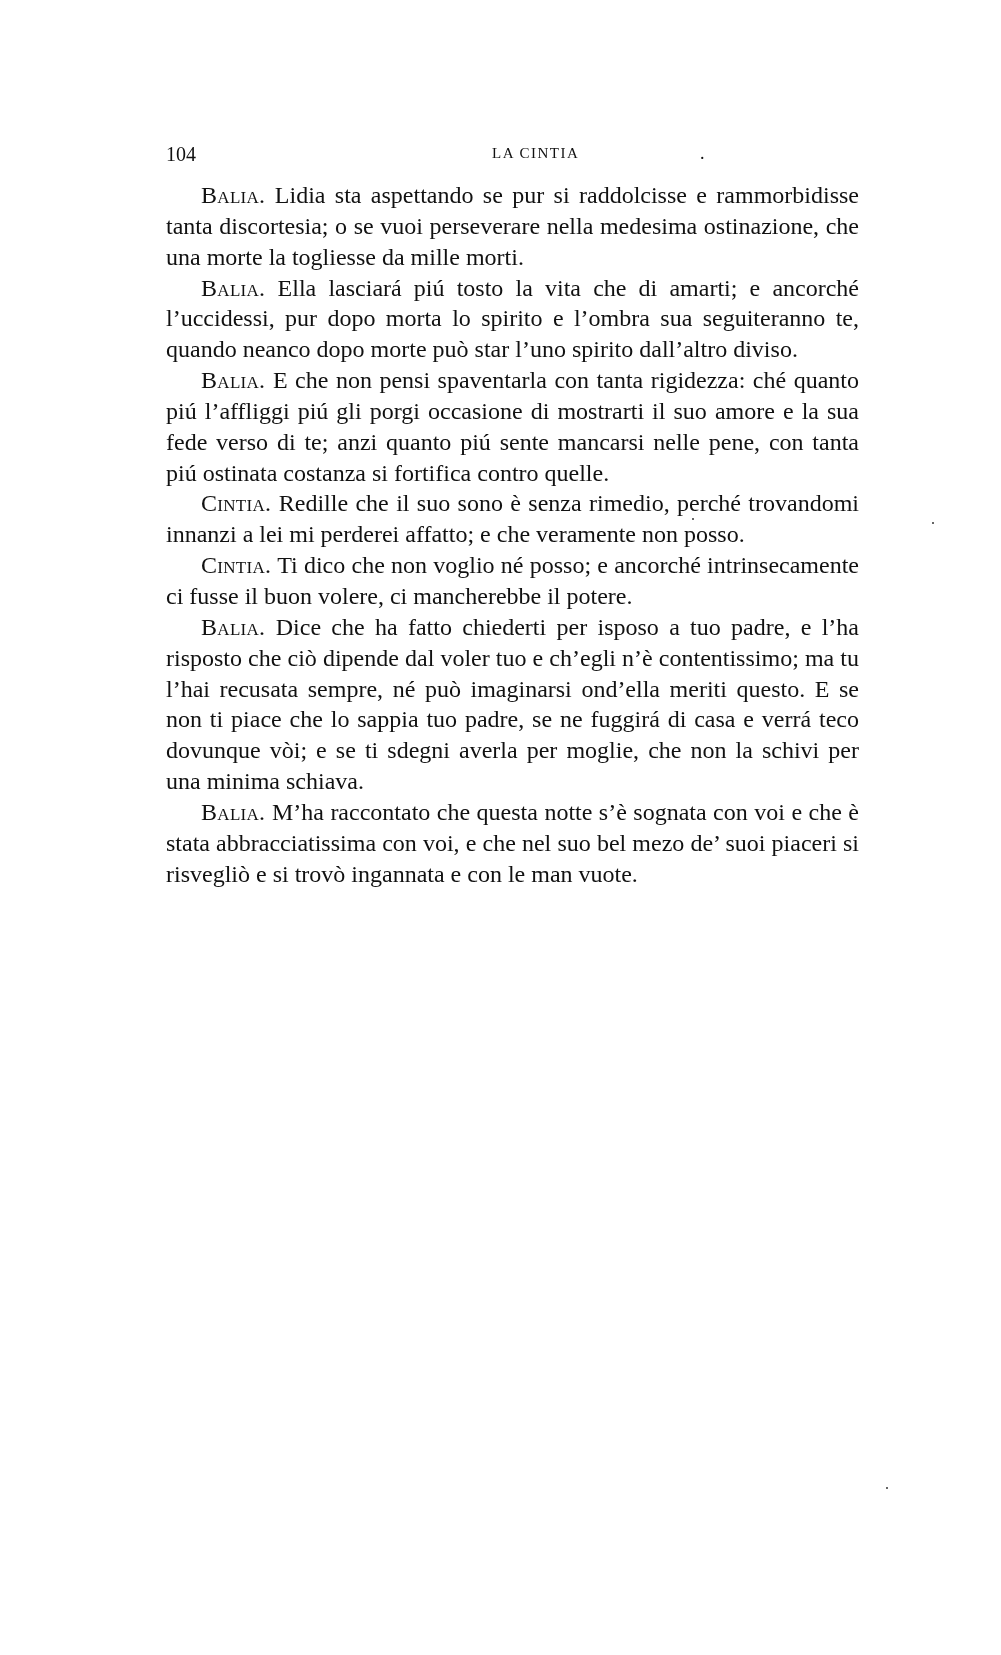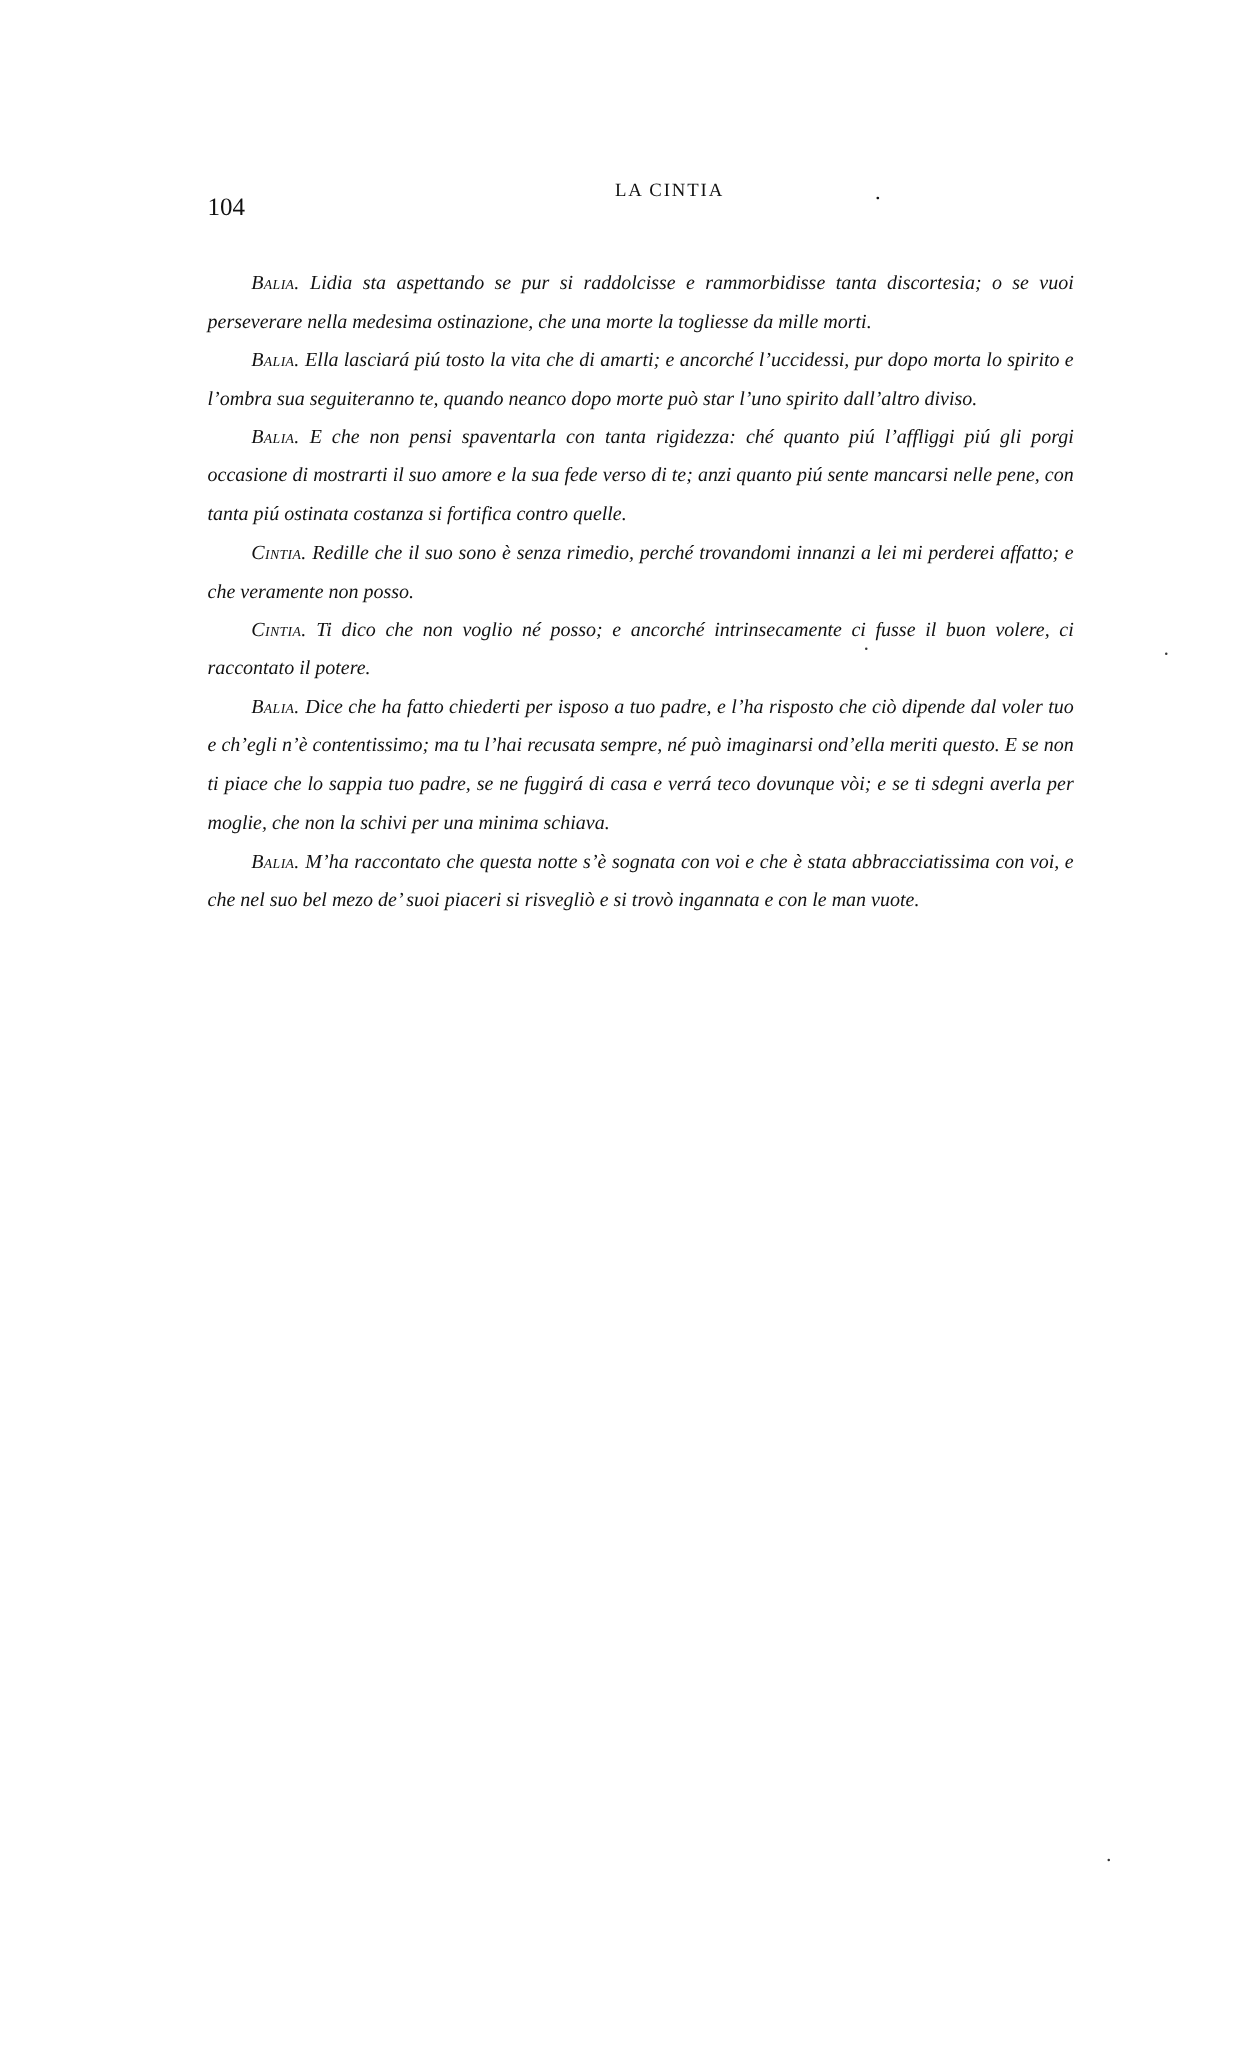--- a/index.html
+++ b/index.html
@@ -4,48 +4,48 @@
   <style>
     html, body { margin: 0; padding: 0; background: #ffffff; }
     body {
       width: 1001px; height: 1655px; position: relative; overflow: hidden;
       font-family: "Liberation Serif", "DejaVu Serif", serif; color: #111111;
     }
     .running-head {
       position: absolute; top: 143px; left: 166px; width: 540px; height: 24px;
       font-size: 18px;
     }
-    .page-number { position: absolute; left: 0; top: 12px; font-size: 20px; }
+    .page-number { position: absolute; left: 0; top: 0; font-size: 20px; }
     .book-title {
       position: absolute; left: 293px; top: 2px; font-size: 15px;
       letter-spacing: 1.5px; text-transform: uppercase; margin-left: 33px;
     }
     .head-dot { position: absolute; left: 534px; top: 0; font-size: 18px; }
     .text-block {
-      position: absolute; top: 212px; left: 166px; width: 693px;
-      font-size: 16px; line-height: 30.85px; font-style: italic;
+      position: absolute; top: 180px; left: 166px; width: 693px;
+      font-size: 24px; line-height: 30.85px;
     }
     .para { margin: 0; text-indent: 35px; text-align: justify; }
     .speaker { font-variant: small-caps; letter-spacing: 0.3px; }
     .speck { position: absolute; width: 2px; height: 2px; background: #333; border-radius: 1px; }
   </style>
 </head>
 <body>
 
 <div class="running-head">
   <span class="page-number">104</span>
   <span class="book-title">LA CINTIA</span>
   <span class="head-dot">.</span>
 </div>
 
 <div class="text-block">
   <p class="para"><span class="speaker">Balia.</span><span> Lidia sta aspettando se pur si raddolcisse e rammorbidisse tanta discortesia; o se vuoi perseverare nella medesima ostinazione, che una morte la togliesse da mille morti.</span></p>
   <p class="para"><span class="speaker">Balia.</span><span> Ella lasciará piú tosto la vita che di amarti; e ancorché l’uccidessi, pur dopo morta lo spirito e l’ombra sua seguiteranno te, quando neanco dopo morte può star l’uno spirito dall’altro diviso.</span></p>
   <p class="para"><span class="speaker">Balia.</span><span> E che non pensi spaventarla con tanta rigidezza: ché quanto piú l’affliggi piú gli porgi occasione di mostrarti il suo amore e la sua fede verso di te; anzi quanto piú sente mancarsi nelle pene, con tanta piú ostinata costanza si fortifica contro quelle.</span></p>
   <p class="para"><span class="speaker">Cintia.</span><span> Redille che il suo sono è senza rimedio, perché trovandomi innanzi a lei mi perderei affatto; e che veramente non posso.</span></p>
-  <p class="para"><span class="speaker">Cintia.</span><span> Ti dico che non voglio né posso; e ancorché intrinsecamente ci fusse il buon volere, ci raccontato il potere.</span></p>
+  <p class="para"><span class="speaker">Cintia.</span><span> Ti dico che non voglio né posso; e ancorché intrinsecamente ci fusse il buon volere, ci mancherebbe il potere.</span></p>
   <p class="para"><span class="speaker">Balia.</span><span> Dice che ha fatto chiederti per isposo a tuo padre, e l’ha risposto che ciò dipende dal voler tuo e ch’egli n’è contentissimo; ma tu l’hai recusata sempre, né può imaginarsi ond’ella meriti questo. E se non ti piace che lo sappia tuo padre, se ne fuggirá di casa e verrá teco dovunque vòi; e se ti sdegni averla per moglie, che non la schivi per una minima schiava.</span></p>
   <p class="para"><span class="speaker">Balia.</span><span> M’ha raccontato che questa notte s’è sognata con voi e che è stata abbracciatissima con voi, e che nel suo bel mezo de’ suoi piaceri si risvegliò e si trovò ingannata e con le man vuote.</span></p>
 </div>
 
 <span class="speck" style="left:692px; top:518px;"></span>
 <span class="speck" style="left:932px; top:522px;"></span>
 <span class="speck" style="left:886px; top:1487px;"></span>
 
 </body></html>

